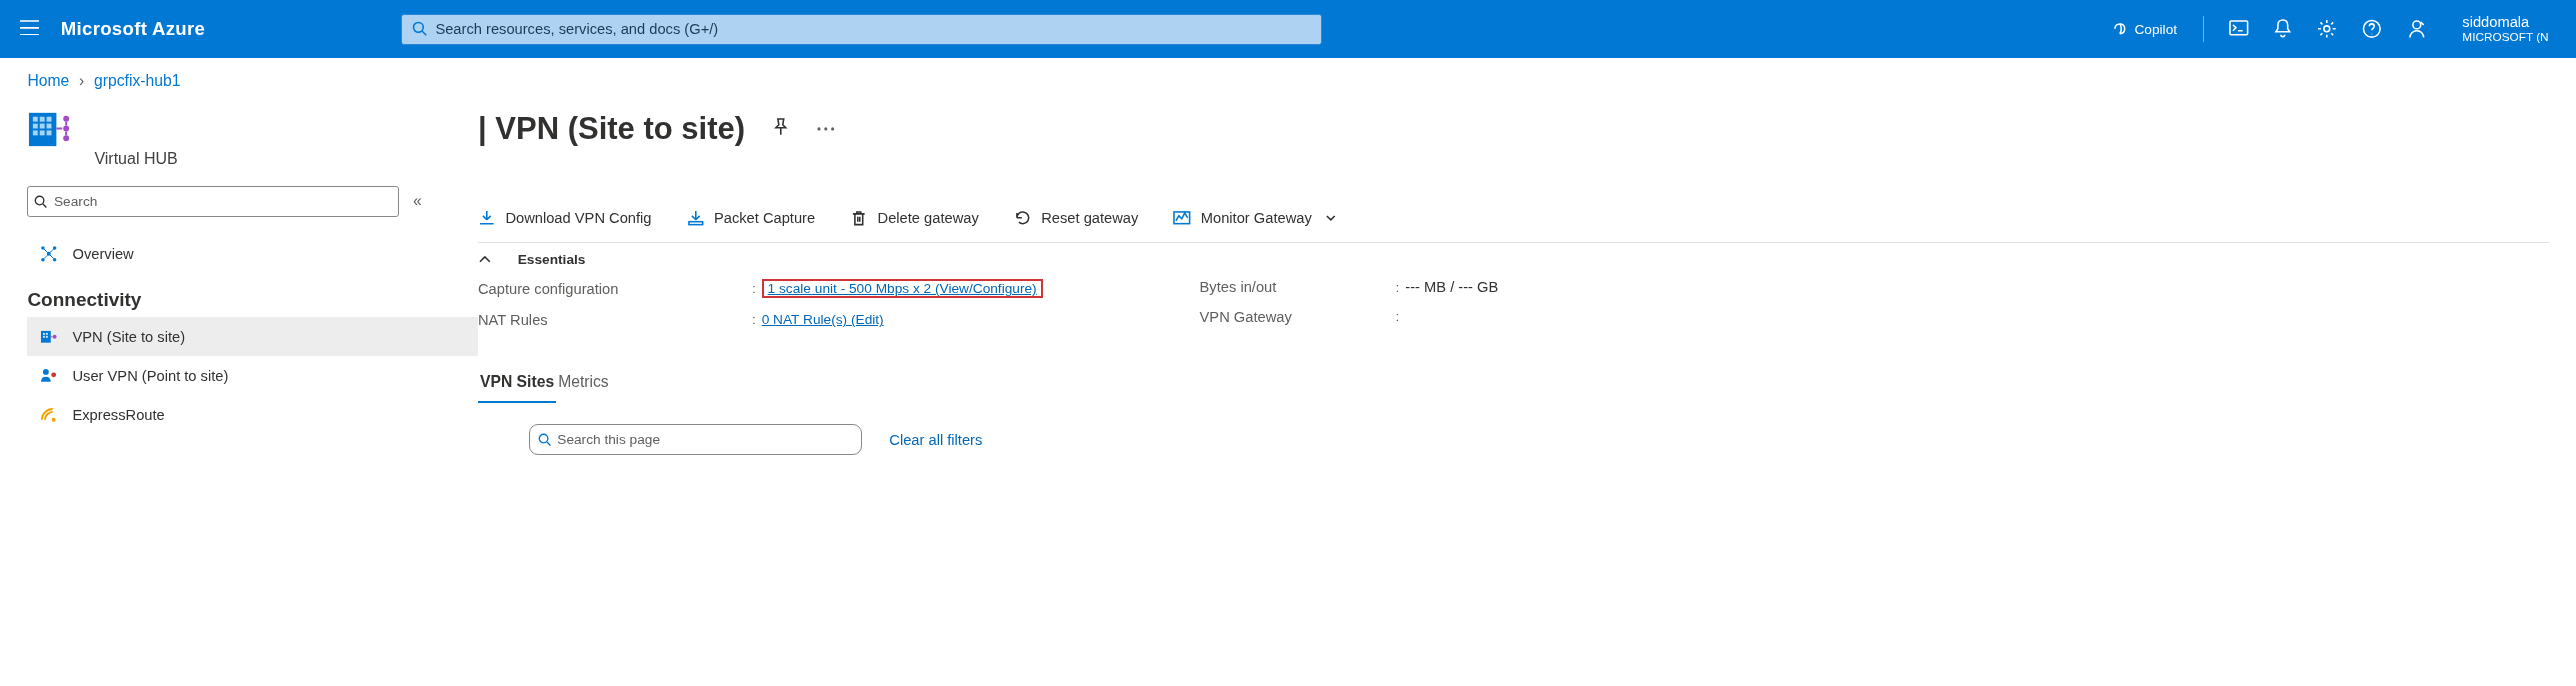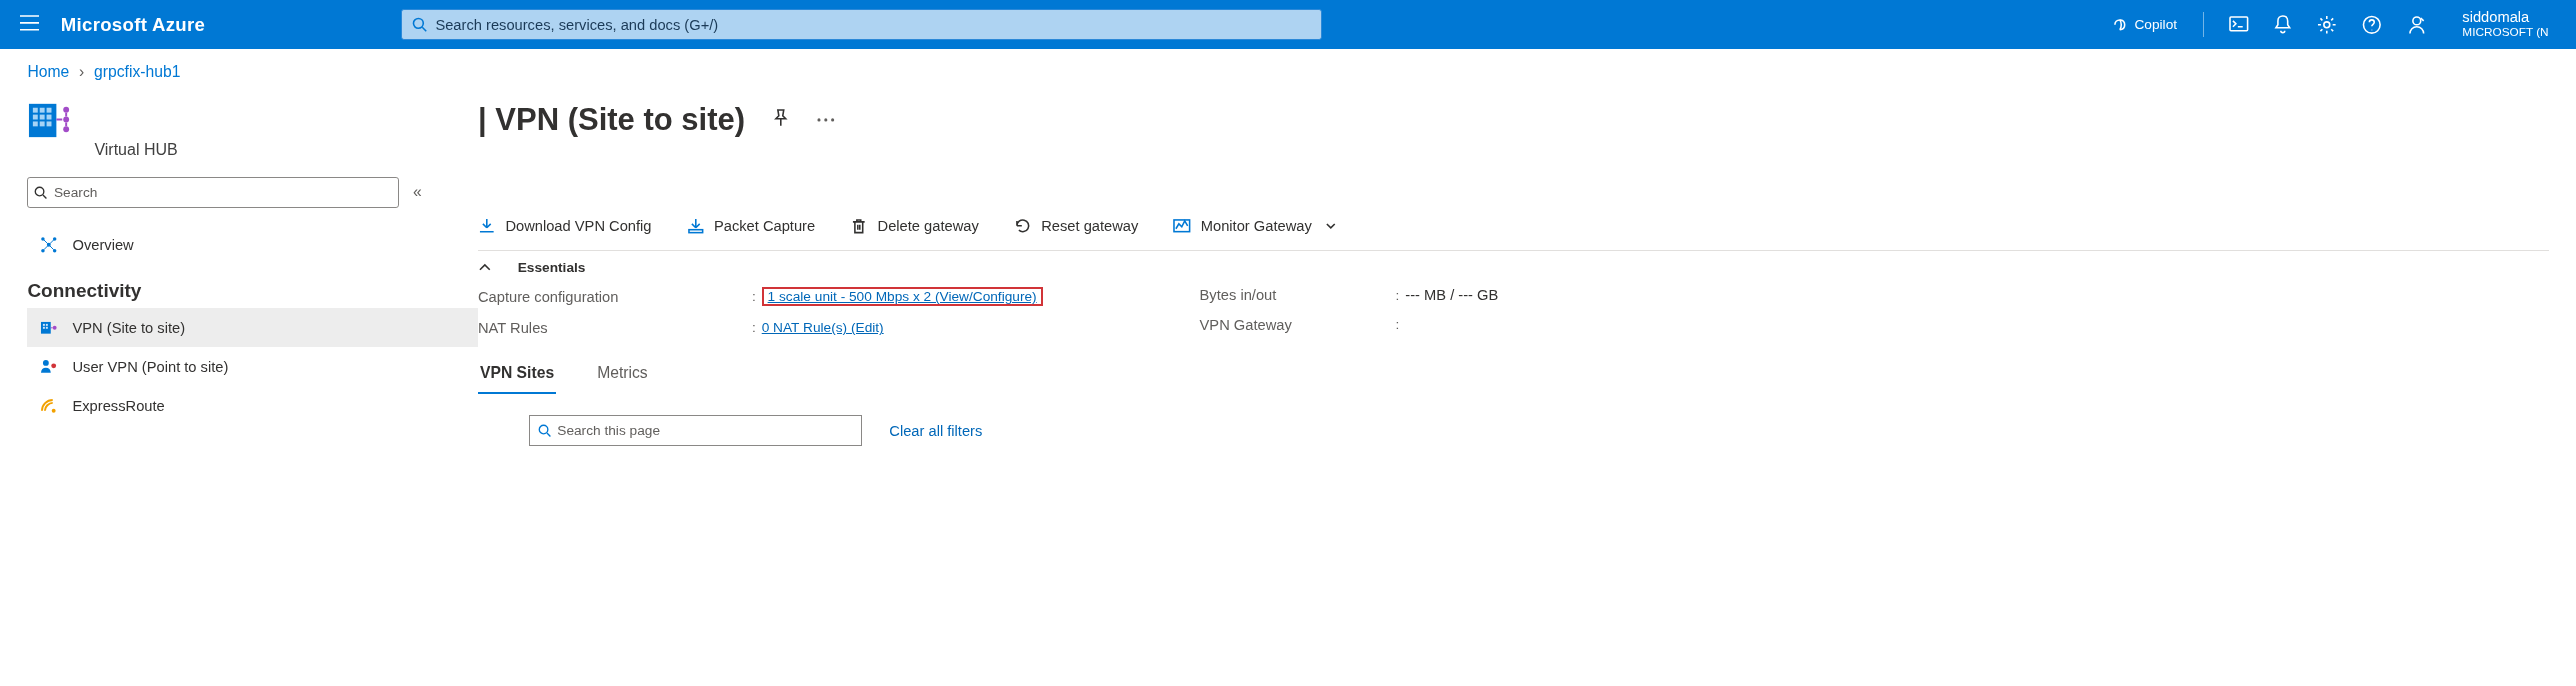--- a/index.html
+++ b/index.html
@@ -1,20 +1,20 @@
 <!DOCTYPE html>
 <html><head>
 <meta charset="utf-8">
 <style>
   * { box-sizing: border-box; margin: 0; padding: 0; }
   html, body { font-family: "Segoe UI", -apple-system, Arial, sans-serif; font-size: 13.7px; color: #323130; background:#fff; }
   body { width: 2576px; height: 686px; overflow: hidden; }
 
   
-  .topbar { height: 49px; background:#0078d4; color:#fff; display:flex; align-items:center; padding:0 9.8px; }
+  .topbar { height: 58px; background:#0078d4; color:#fff; display:flex; align-items:center; padding:0 9.8px; }
   .hamburger { padding:5.9px 9.8px; margin-right:11.8px; cursor:pointer;}
   .brand { font-size:18.6px; font-weight:600; letter-spacing:0.3px; margin-right:196px;}
   .searchbox { flex: 0 0 921px; height:31px; background:#aed3f2; border:1px solid #2b88d8; border-radius:2.9px;
                display:flex; align-items:center; padding:0 9.8px; color:#1b3a57;}
   .searchbox input { flex:1; background:transparent; border:none; outline:none; font-size:14.7px; color:#1b3a57;}
   .searchbox input::placeholder{color:#1b3a57;}
   .topbar-spacer{flex:1;}
   .top-icons{display:flex;align-items:center;gap:25.5px;padding-right:17.6px;}
   .top-icons .ico{cursor:pointer;display:flex;align-items:center;gap:5.9px;}
   .top-icons .divider{width:1px;height:25.5px;background:#fff;opacity:.45;}
@@ -28,21 +28,21 @@
   .rightcol{flex:1;padding:13.7px 27.4px 0 0;}
 
   .breadcrumb{display:flex;align-items:center;gap:9.8px;font-size:15.7px;color:#0078d4;margin-bottom:15.7px;}
   .breadcrumb a{color:#0078d4;text-decoration:none;cursor:pointer;}
   .breadcrumb .caret{color:#605e5c;}
 
   .resource-head{display:flex;align-items:center;gap:19.6px;}
   .hub-icon{width:47px;height:47px;}
   .resource-kind{font-size:16px;color:#404040;margin-left:67px;margin-top:-2px;}
 
-  .pagetitle-row{display:flex;align-items:center;gap:25.5px;margin-bottom:19px;}
+  .pagetitle-row{display:flex;align-items:center;gap:25.5px;margin-bottom:2px;}
   .pagetitle{font-size:31px;font-weight:600;color:#323130;}
   .pin-btn,.more-btn{cursor:pointer;color:#605e5c;}
 
   
   .sidebar-search-row{display:flex;align-items:center;gap:13.7px;margin-top:17.6px;}
   .sidebar-search{display:flex;align-items:center;height:31px;width:372px;border:1px solid #8a8886;border-radius:2.9px;padding:0 6px;}
   .sidebar-search input{flex:1;border:none;outline:none;font-size:13.7px;background:transparent;}
   .sidebar-search input::placeholder{color:#605e5c;}
   .collapse-btn{cursor:pointer;color:#605e5c;font-size:15.7px;}
 
@@ -61,26 +61,26 @@
   .ess-grid{display:flex;gap:157px;}
   .ess-col{display:flex;flex-direction:column;gap:13.7px;}
   .ess-row{display:flex;align-items:center;}
   .ess-label{width:274px;color:#605e5c;font-size:14.7px;}
   .ess-colon{color:#605e5c;margin-right:5.9px;}
   .ess-val{font-size:14.7px;}
   .ess-link{color:#0067b8;text-decoration:underline;cursor:pointer;}
   .highlight-red{border:2.9px solid #d13438;padding:0 3.9px;}
 
   
-  .subtabs{display:flex;gap:39px;margin-top:22px;border-bottom:0;}
+  .subtabs{display:flex;margin-top:39px;border-bottom:0;}
   .subtab{padding:5.9px 2px 9.8px 2px;font-size:15.7px;color:#605e5c;cursor:pointer;}
   .subtab.active{color:#323130;font-weight:600;border-bottom:2.9px solid #0078d4;}
 
   .filter-row{display:flex;align-items:center;gap:27.4px;margin-top:21.6px;}
-  .tablesearch{display:flex;align-items:center;height:31px;width:333px;border:1px solid #8a8886;border-radius:0;padding:0 7.8px;}
+  .tablesearch{display:flex;align-items:center;height:31px;width:333px;border:1px solid #8a8886;border-radius:9px;padding:0 7.8px;}
   .tablesearch input{flex:1;border:none;outline:none;font-size:13.7px;background:transparent;}
   .tablesearch input::placeholder{color:#605e5c;}
   .clear-btn{color:#0067b8;cursor:pointer;font-size:14.7px;}
 
   
   .stroke-white{stroke:#fff;fill:none;stroke-width:1.6;}
   .stroke-blue{stroke:#0078d4;fill:none;stroke-width:1.6;}
   .stroke-dark{stroke:#323130;fill:none;stroke-width:1.6;}
 </style>
 </head>

